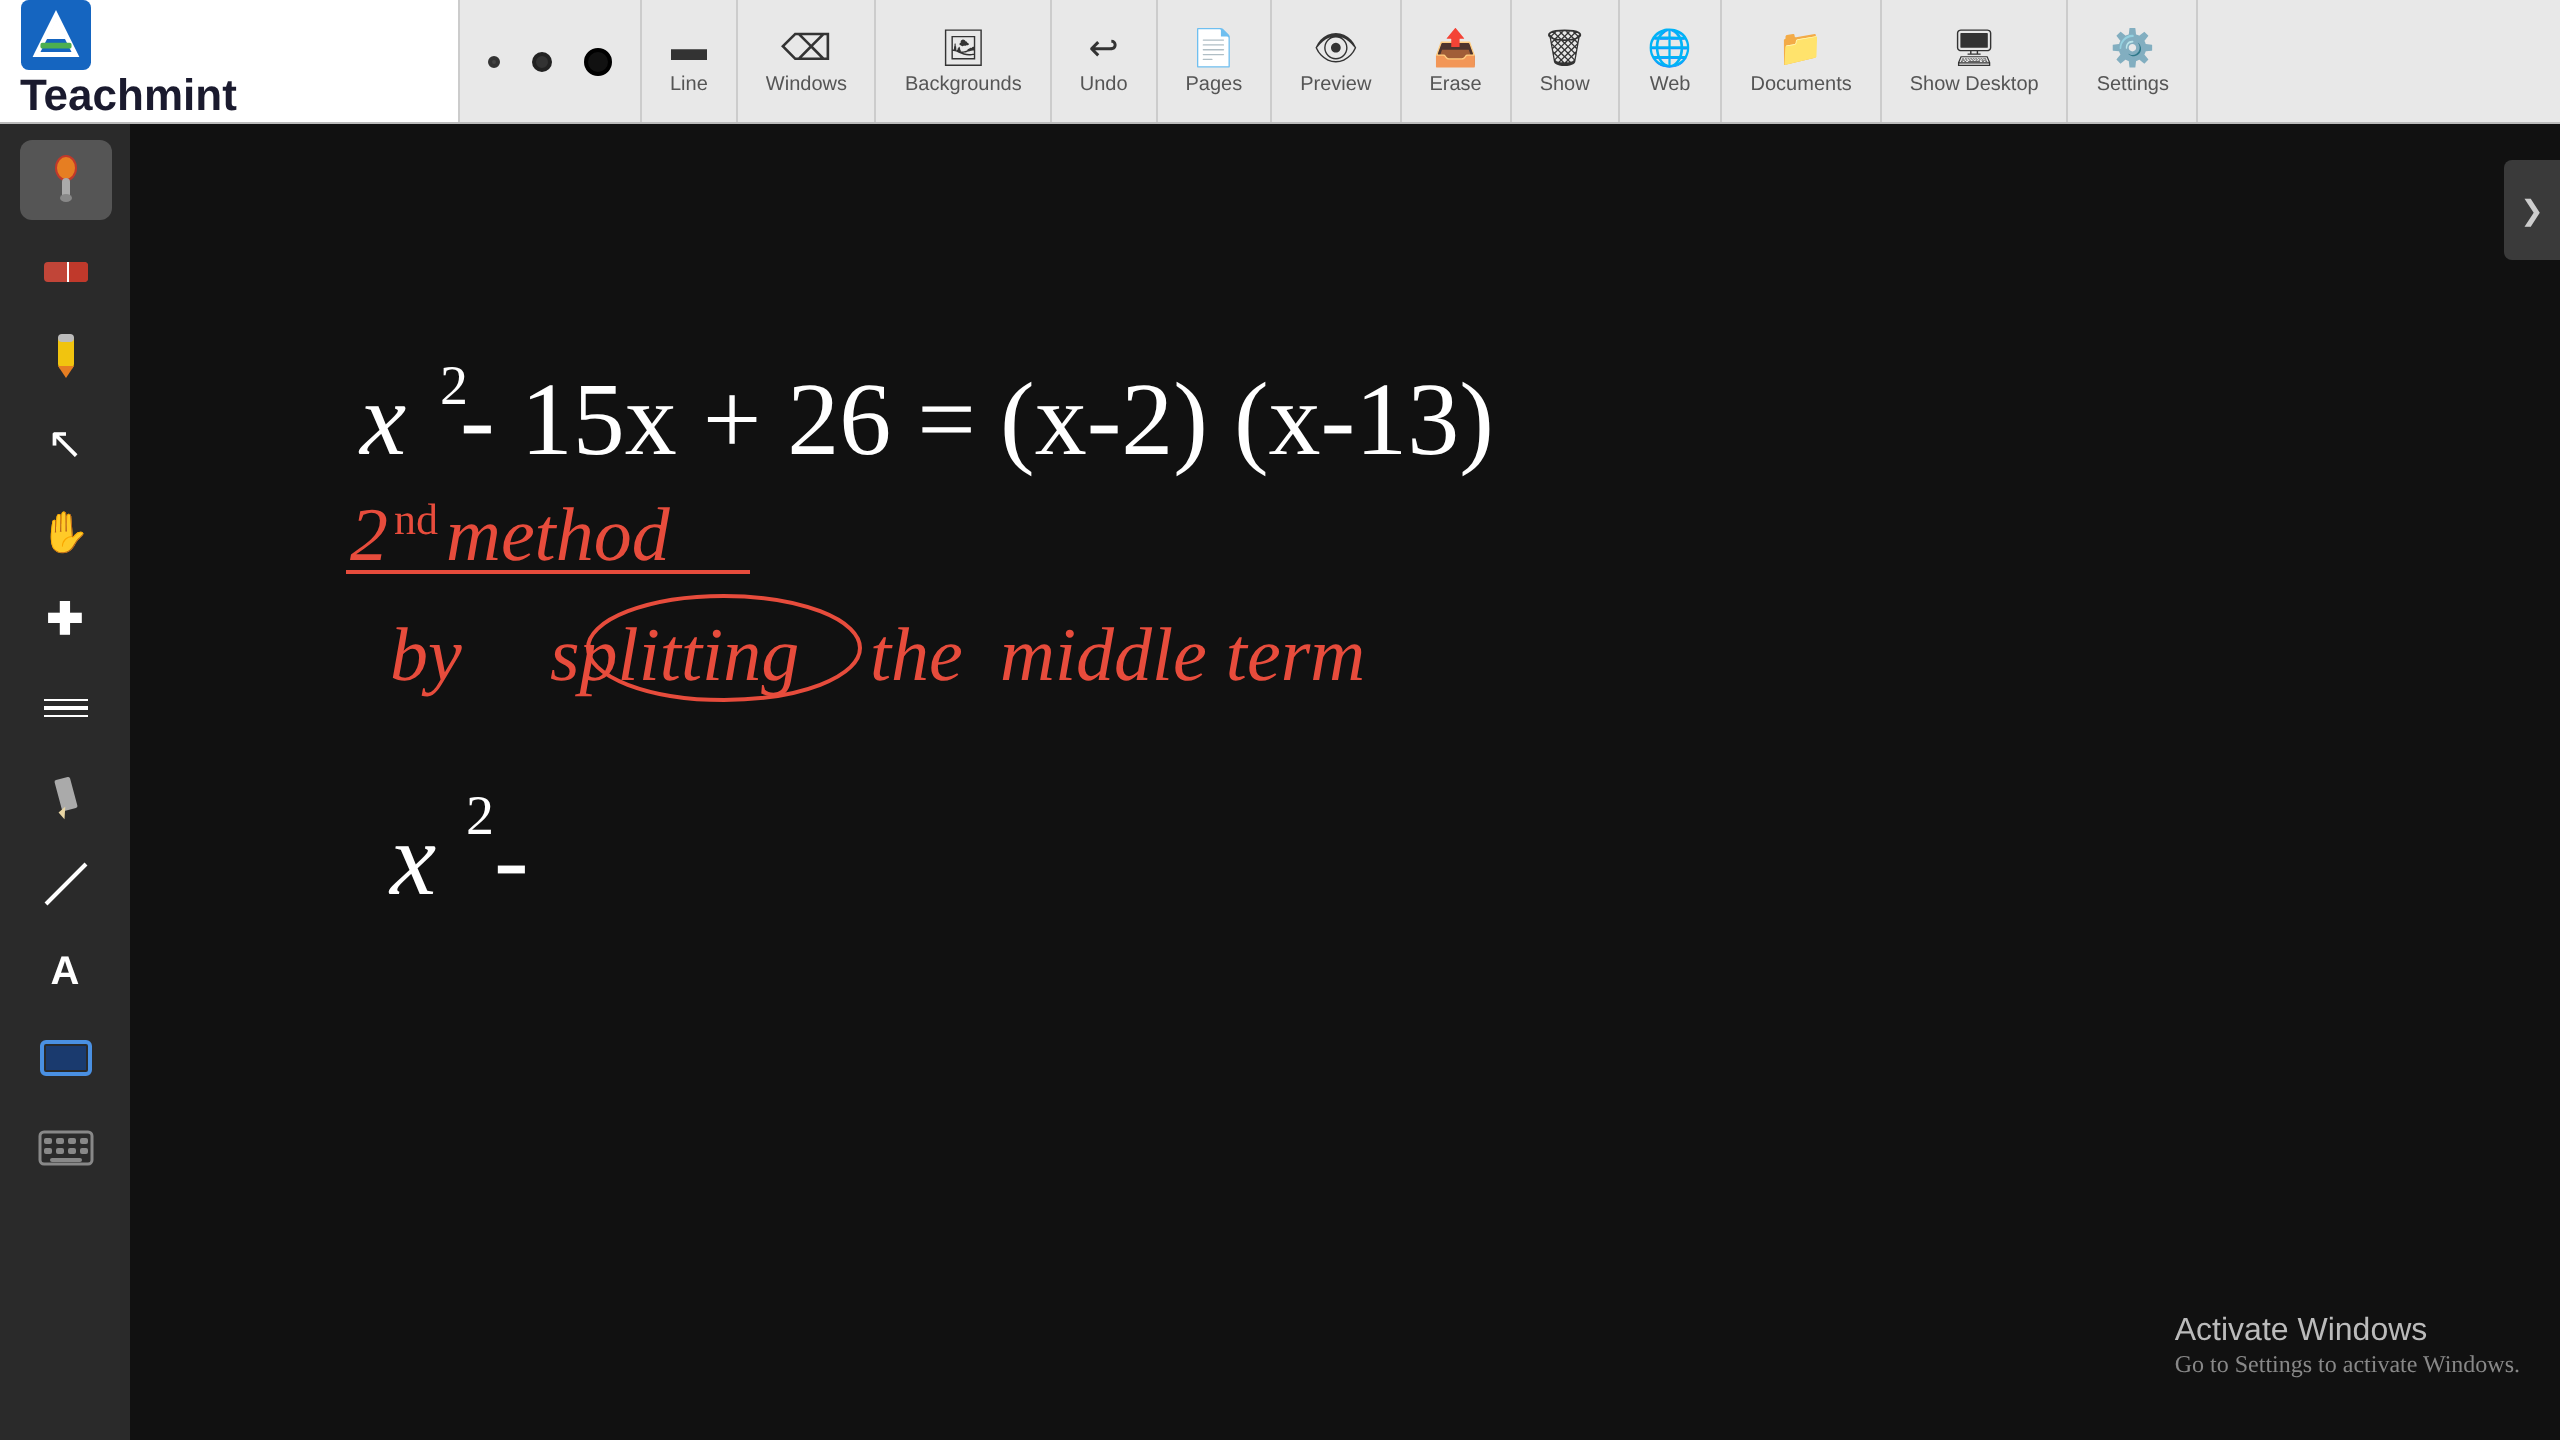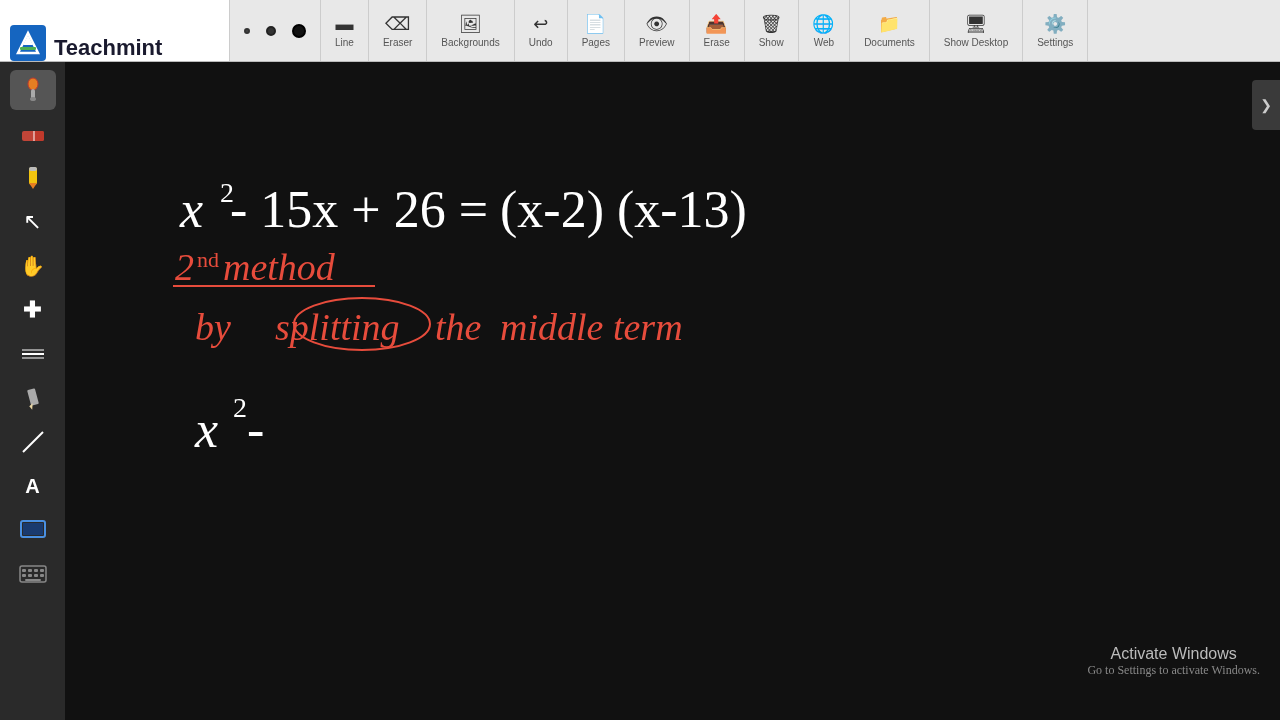--- a/index.html
+++ b/index.html
@@ -18,26 +18,27 @@
       height: 62px;
       background: #e8e8e8;
       display: flex;
       align-items: center;
       border-bottom: 1px solid #bbb;
       z-index: 10;
     }
 
     #logo-area {
       display: flex;
-      align-items: flex-end;
+      align-items: flex-start;
       width: 230px;
       padding: 0 10px;
       height: 100%;
       background: #fff;
       border-right: 1px solid #ccc;
+      flex-direction: column;
     }
 
     #logo-icon {
       width: 36px;
       height: 36px;
       margin-right: 8px;
     }
 
     #logo-text {
       font-size: 22px;
@@ -149,24 +150,24 @@
       left: 65px;
       right: 0;
       bottom: 0;
       background: #111;
       overflow: hidden;
     }
 
     
     #activate-windows {
       position: absolute;
-      bottom: 42px;
+      bottom: 30px;
       right: 20px;
       color: #aaa;
-      text-align: center;
+      text-align: left;
     }
 
     #activate-windows .title {
       font-size: 16px;
       color: #bbb;
     }
 
     #activate-windows .subtitle {
       font-size: 12px;
       color: #888;
@@ -219,21 +220,21 @@
   <div class="toolbar-section">
     <div class="toolbar-btn">
       <span class="icon-shape">▬</span>
       <span class="toolbar-label">Line</span>
     </div>
   </div>
 
   <div class="toolbar-section">
     <div class="toolbar-btn">
       <span class="icon-shape">⌫</span>
-      <span class="toolbar-label">Eraser</span>
+      <span class="toolbar-label">Windows</span>
     </div>
   </div>
 
   <div class="toolbar-section">
     <div class="toolbar-btn">
       <span class="icon-shape">🖼</span>
       <span class="toolbar-label">Backgrounds</span>
     </div>
   </div>
 

